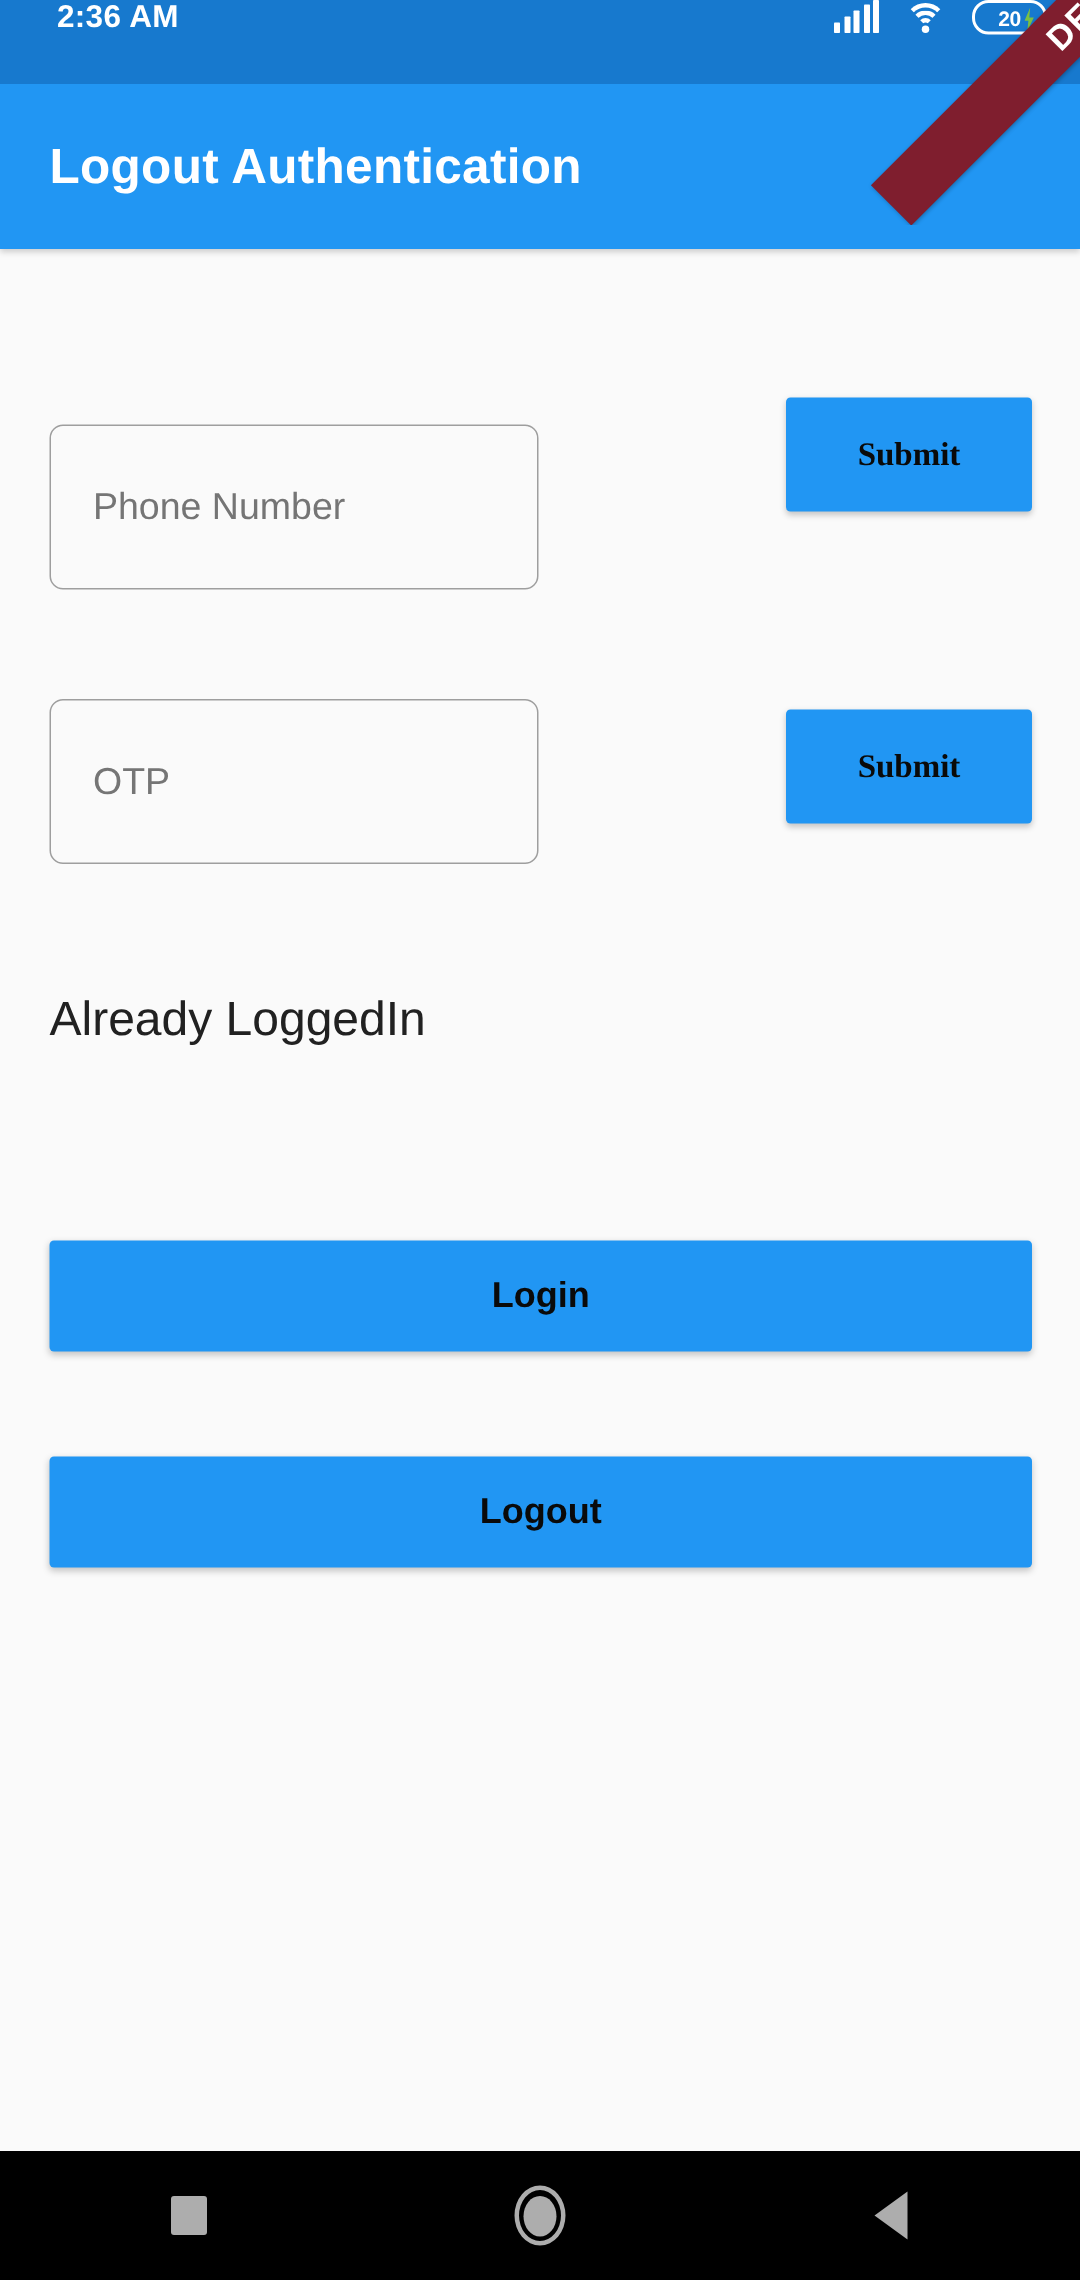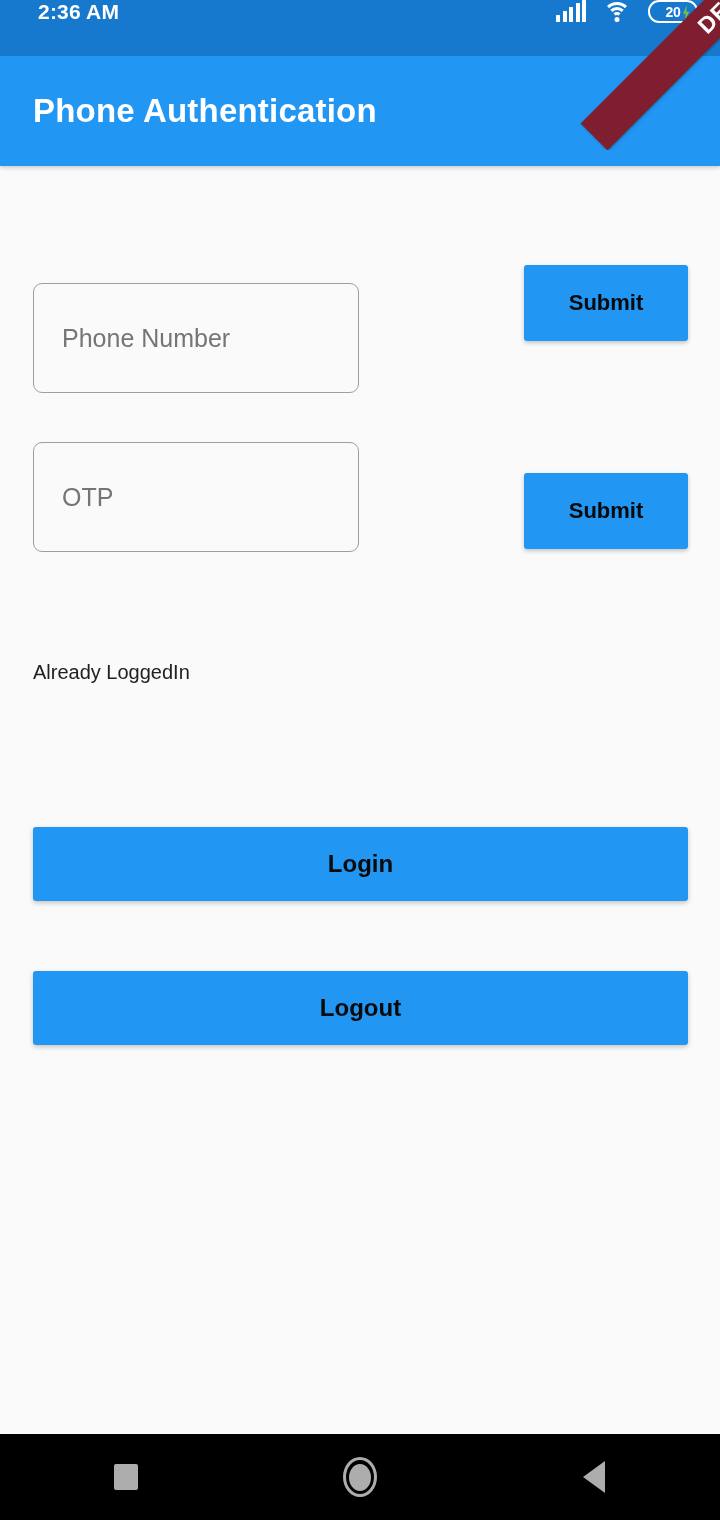--- a/index.html
+++ b/index.html
@@ -140,33 +140,33 @@
   .text-field .ph {
     color:#757575; font-size:25px; font-weight:normal;
   }
 
   .submit-btn {
     position:absolute;
     width:164px; height:76px;
     background:#2196F3;
     border:none; border-radius:3px;
     color:#0A0A0A; font-size:22px; font-weight:bold;
-    font-family:Liberation Sans, sans-serif;
+    font-family:Liberation Serif, serif;
     cursor:pointer;
     box-shadow:0 2px 4px rgba(0,0,0,.22);
   }
 
   #phone-field { top:81px;margin-top:36px; }
   #phone-submit { left:524px; top:99px; }
-  #otp-field { top:276px; }
+  #otp-field { top:300px; }
   #otp-submit { left:524px; top:307px; }
 
   #already-logged-in {
     position:absolute; left:33px; top:495px;
-    color:#212121; font-size:20px; font-weight:normal;
+    color:#212121; font-size:32px; font-weight:normal;
   }
 
   .wide-btn {
     position:absolute; left:33px;
     width:655px; height:74px;
     background:#2196F3;
     border:none; border-radius:3px;
     color:#0A0A0A; font-size:24px; font-weight:bold;
     font-family:"Liberation Sans", sans-serif;
     cursor:pointer;
@@ -231,21 +231,21 @@
           <span class="dot"></span>
       </div>
       <div class="battery">
         <span class="lvl">20</span>
         <span class="bolt"></span>
       </div>
     </div>
   </div>
 
   <div id="app-bar">
-    <div id="app-bar-title">Phone Authentication</div>
+    <div id="app-bar-title">Logout Authentication</div>
   </div>
 
   <div id="debug-ribbon">
     <div class="band">
       <span>DEBUG</span>
     </div>
   </div>
 
   <div id="content">
 

